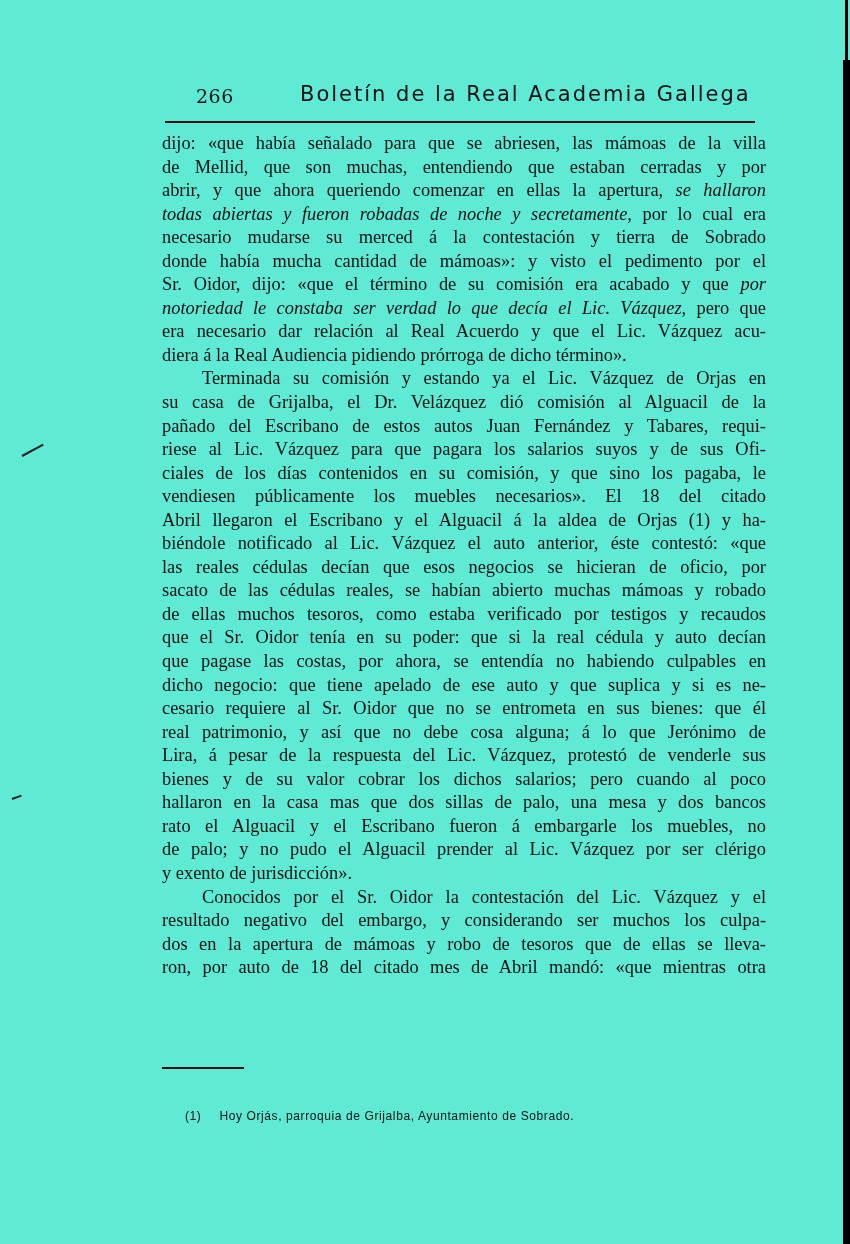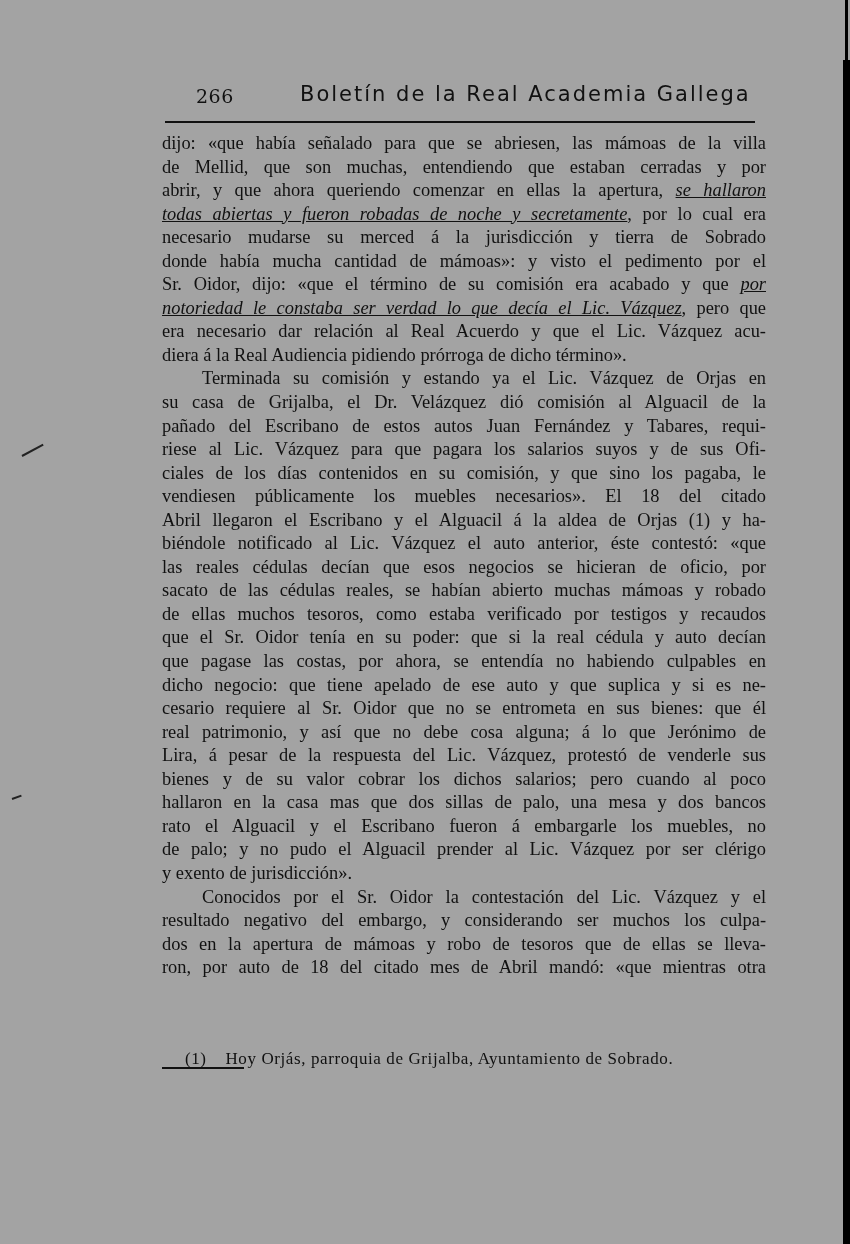--- a/index.html
+++ b/index.html
@@ -11,21 +11,21 @@
       width: 850px;
       height: 1244px;
       position: relative;
       overflow: hidden;
       color: #111;
     }
     .page {
       position: absolute;
       left: 0; top: 0;
       width: 850px; height: 1244px;
-      background: #a3a3a3;
+      background: #5eead4;
     }
     .scan-border {
       position: absolute;
       top: 60px;
       right: 0;
       width: 7px;
       height: 1184px;
       background: #000;
     }
     .scan-border-top {
@@ -93,36 +93,35 @@
       height: 23.55px;
     }
     .line.last {
       text-align-last: left;
     }
     .line.indent {
       padding-left: 40px;
     }
     .line .it {
       font-style: italic;
-      text-decoration: underline;
     }
     .fn-rule {
       position: absolute;
       left: 162px;
       top: 1067px;
       width: 82px;
       height: 1.5px;
       background: #111;
     }
     .footnote {
       position: absolute;
       left: 185px;
-      top: 1049px;
-      font-family: Liberation Serif, serif;
-      font-size: 17px;
+      top: 1109px;
+      font-family: Liberation Sans, sans-serif;
+      font-size: 12px;
       letter-spacing: 0.6px;
       white-space: nowrap;
     }
     .footnote .fn-marker {
       margin-right: 14px;
     }
   </style>
 </head>
 <body>
 
@@ -137,21 +136,21 @@
     <span class="page-number">266</span>
     <span class="journal-title">Boletín de la Real Academia Gallega</span>
   </div>
   <div class="head-rule"></div>
 
   <div class="body-text" id="body-text">
       <div class="line"><span>dijo: «que había señalado para que se abriesen, las mámoas de la villa</span></div>
       <div class="line"><span>de Mellid, que son muchas, entendiendo que estaban cerradas y por</span></div>
       <div class="line"><span>abrir, y que ahora queriendo comenzar en ellas la apertura, </span><span class="it">se hallaron</span></div>
       <div class="line"><span class="it">todas abiertas y fueron robadas de noche y secretamente</span><span>, por lo cual era</span></div>
-      <div class="line"><span>necesario mudarse su merced á la jurisdicción y tierra de Sobrado</span></div>
+      <div class="line"><span>necesario mudarse su merced á la contestación y tierra de Sobrado</span></div>
       <div class="line"><span>donde había mucha cantidad de mámoas»: y visto el pedimento por el</span></div>
       <div class="line"><span>Sr. Oidor, dijo: «que el término de su comisión era acabado y que </span><span class="it">por</span></div>
       <div class="line"><span class="it">notoriedad le constaba ser verdad lo que decía el Lic. Vázquez</span><span>, pero que</span></div>
       <div class="line"><span>era necesario dar relación al Real Acuerdo y que el Lic. Vázquez acu-</span></div>
       <div class="line last"><span>diera á la Real Audiencia pidiendo prórroga de dicho término».</span></div>
       <div class="line indent"><span>Terminada su comisión y estando ya el Lic. Vázquez de Orjas en</span></div>
       <div class="line"><span>su casa de Grijalba, el Dr. Velázquez dió comisión al Alguacil de la</span></div>
       <div class="line"><span>pañado del Escribano de estos autos Juan Fernández y Tabares, requi-</span></div>
       <div class="line"><span>riese al Lic. Vázquez para que pagara los salarios suyos y de sus Ofi-</span></div>
       <div class="line"><span>ciales de los días contenidos en su comisión, y que sino los pagaba, le</span></div>

